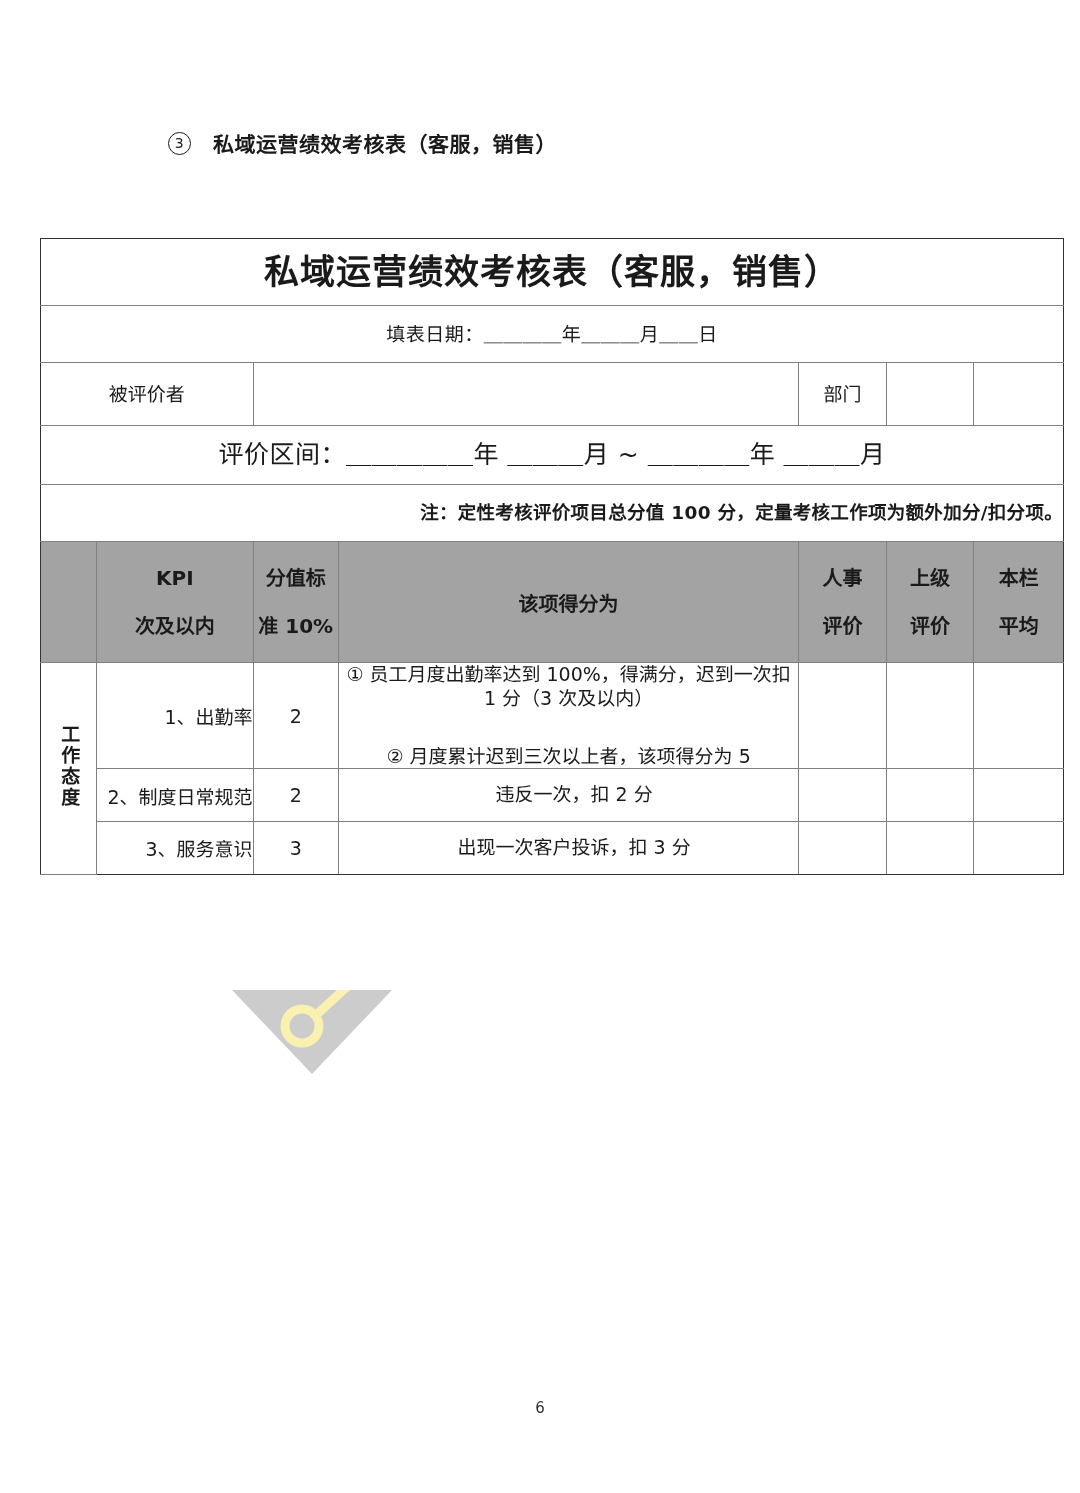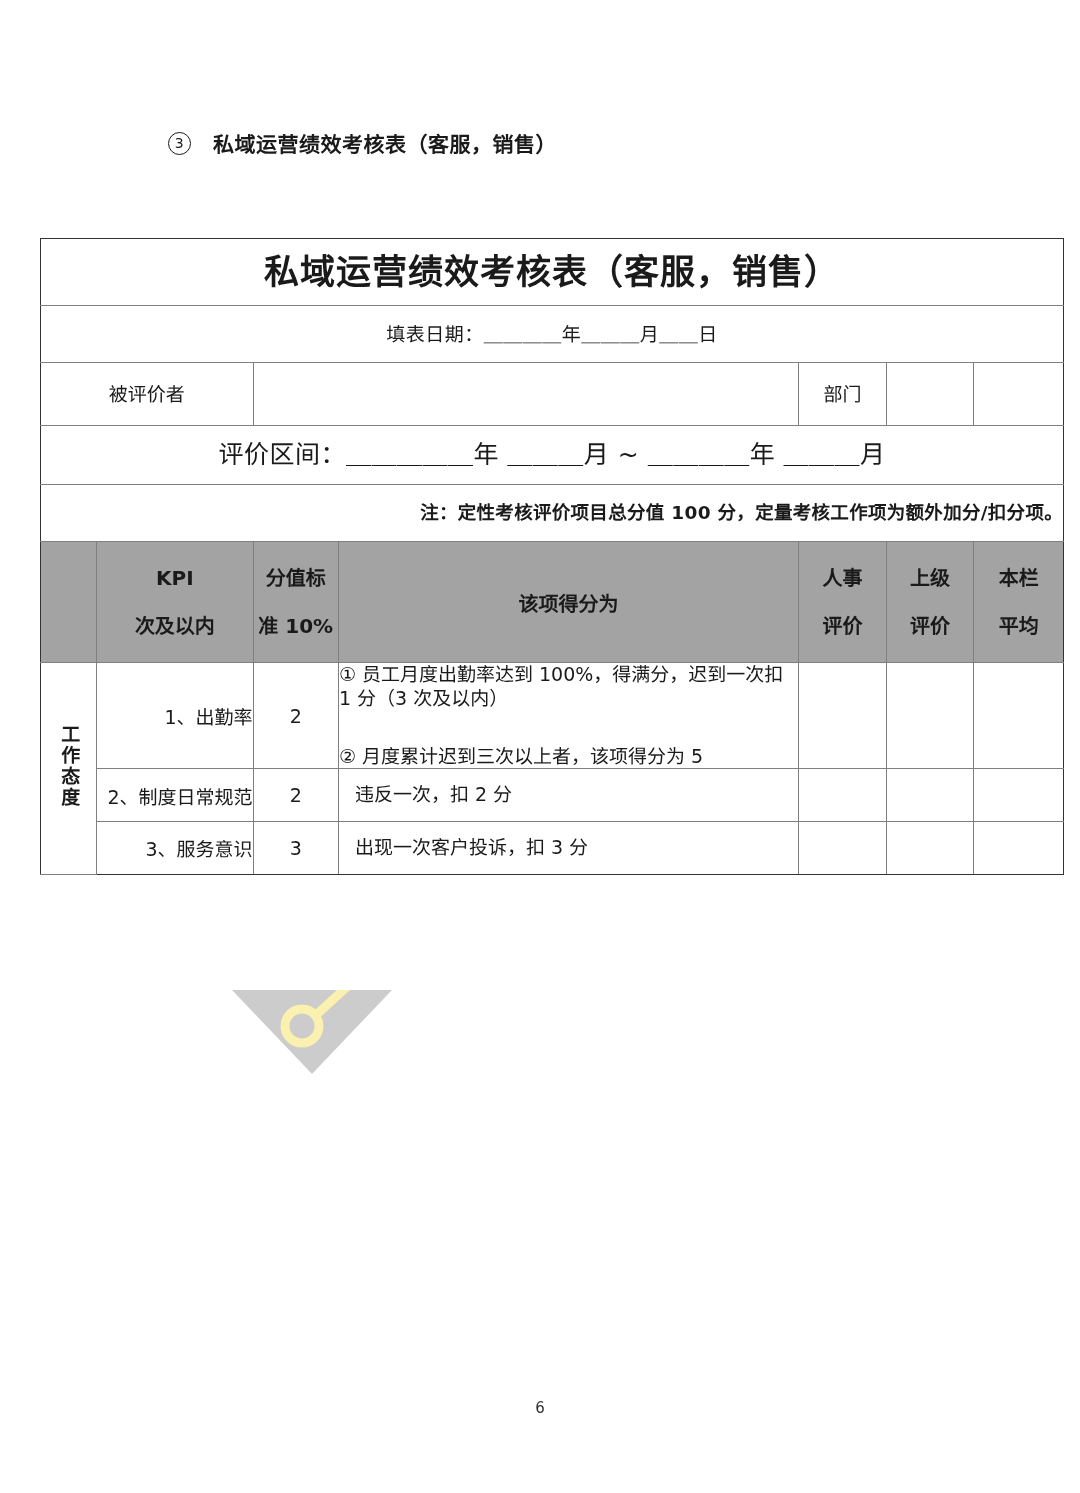--- a/index.html
+++ b/index.html
@@ -181,21 +181,21 @@
     padding: 6px 4px;
   }
   .kpi-score {
     text-align: center;
     font-size: 19px;
   }
   .kpi-content {
     font-size: 19px;
     padding: 16px 14px 16px 16px;
     line-height: 1.25;
-    text-align: left;
+    text-align: center;
   }
   .kpi-content p {
     margin: 0 0 34px 0;
   }
   .kpi-content p:last-child {
     margin-bottom: 0;
   }
   .kpi-content.single {
     padding: 14px 5px 14px 16px;
   }

